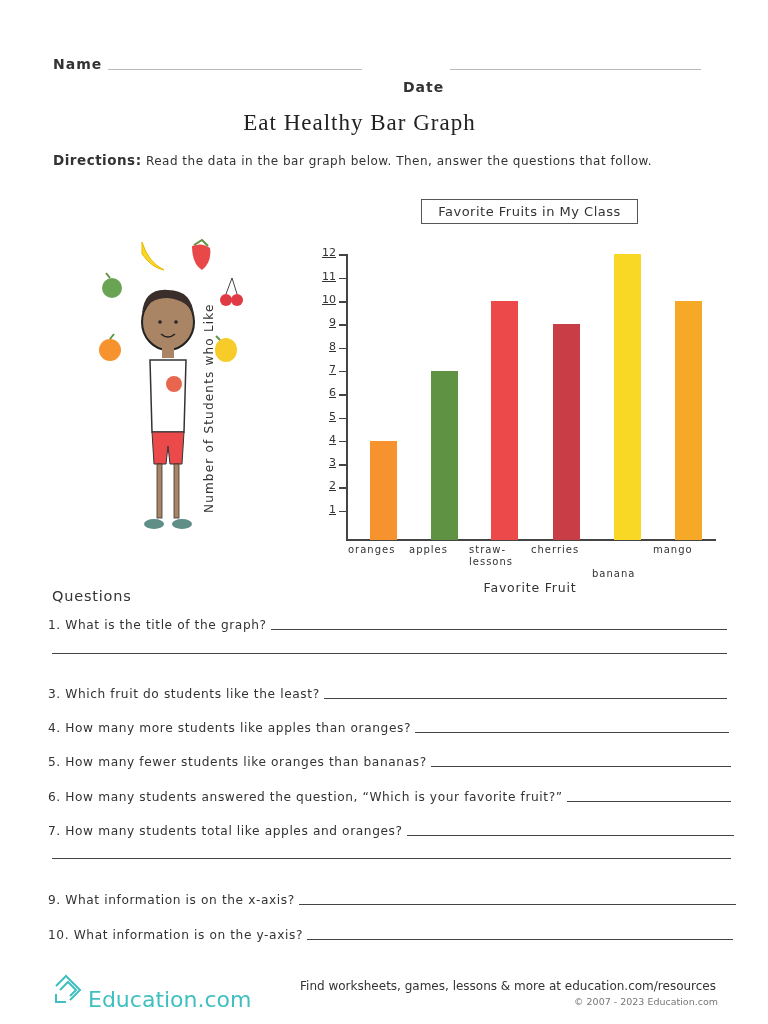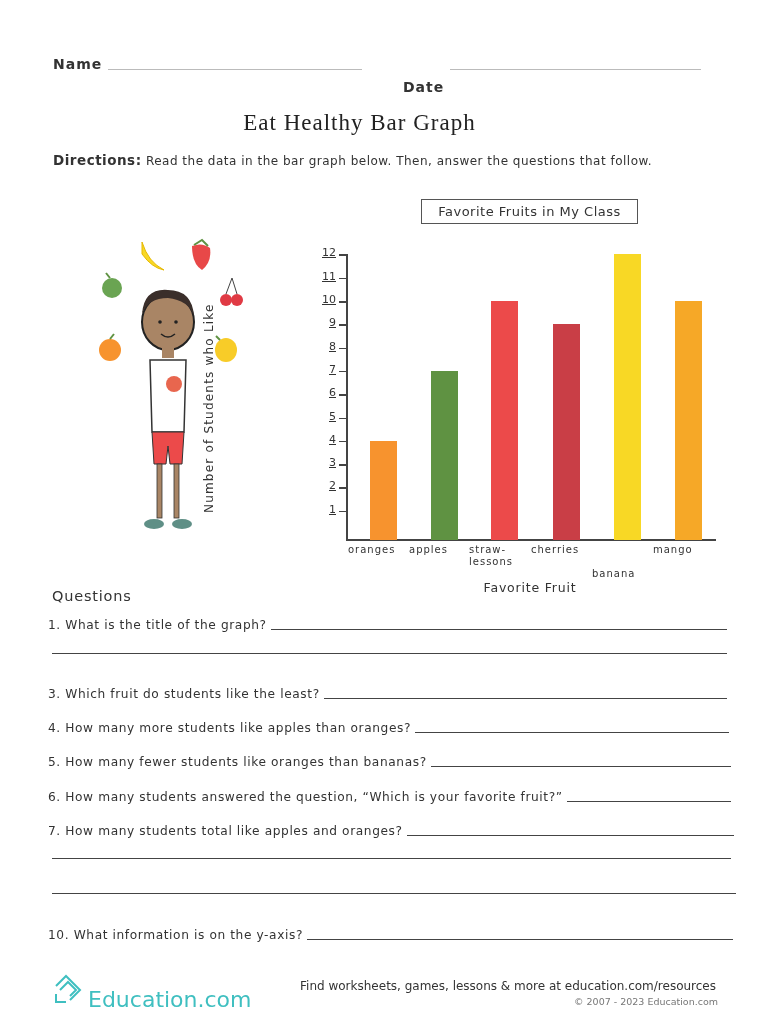--- a/index.html
+++ b/index.html
@@ -166,20 +166,21 @@
       <span class="line"></span>
     </div>
     <div class="abs q" style="top: 824px; width: 686px;">
       <span>7. How many students total like apples and oranges?</span>
       <span class="line"></span>
     </div>
     <div class="abs q" style="top: 858px; width: 683px;">
       <span class="line"></span>
     </div>
     <div class="abs q" style="top: 893px; width: 688px;">
+      <span>9. What information is on the x-axis?</span>
       <span class="line"></span>
     </div>
     <div class="abs q" style="top: 928px; width: 685px;">
       <span>10. What information is on the y-axis?</span>
       <span class="line"></span>
     </div>
   </div>
 
 <svg class="abs" style="left:52px;top:972px;" width="34" height="34">
   <g fill="none" stroke="#3fbfc0" stroke-width="2">

